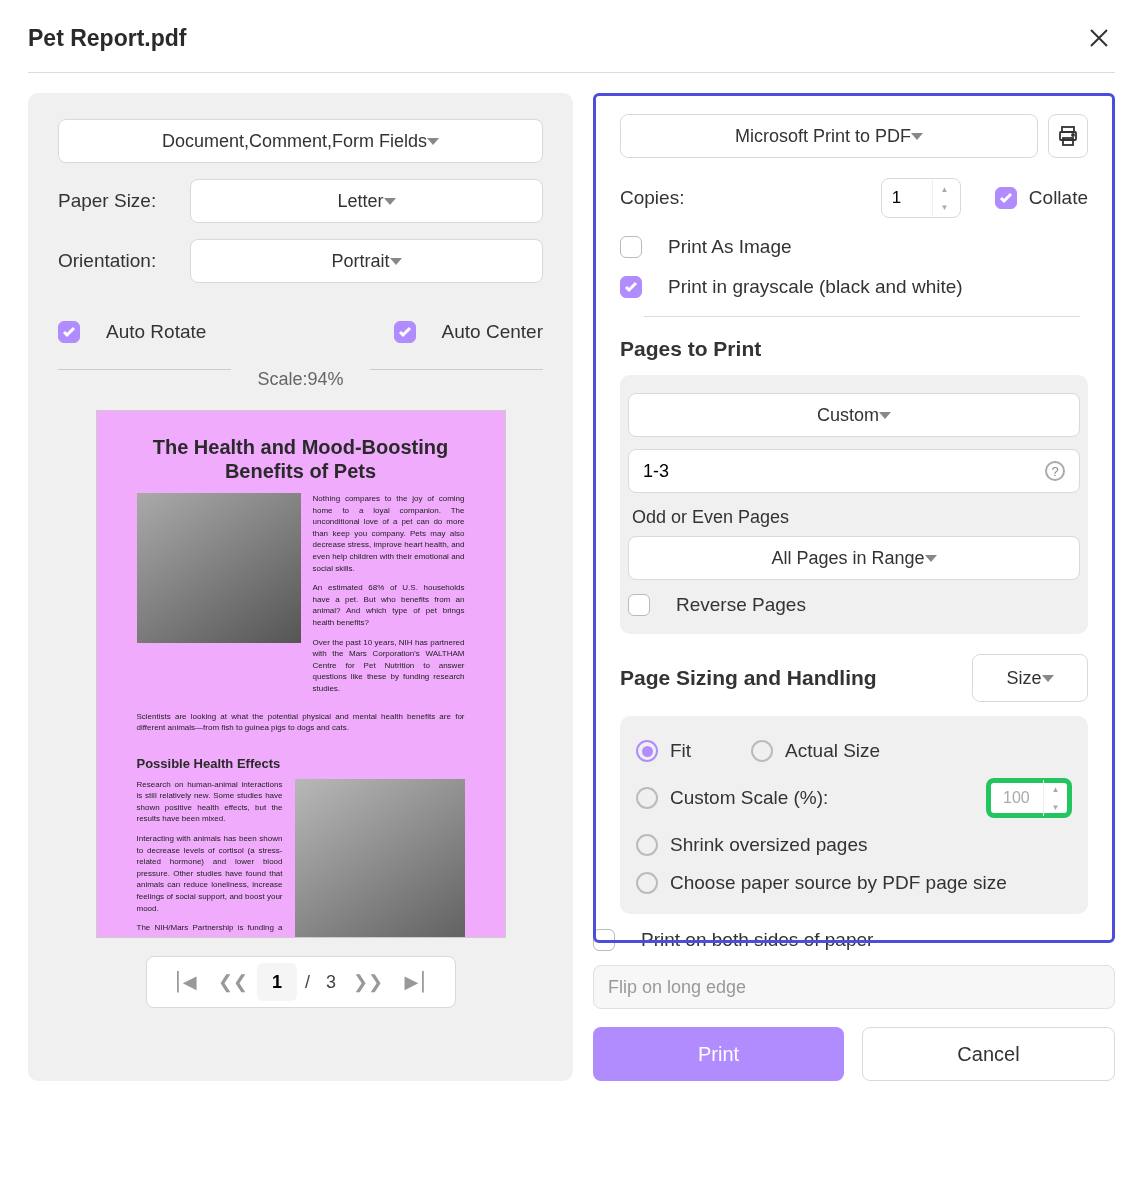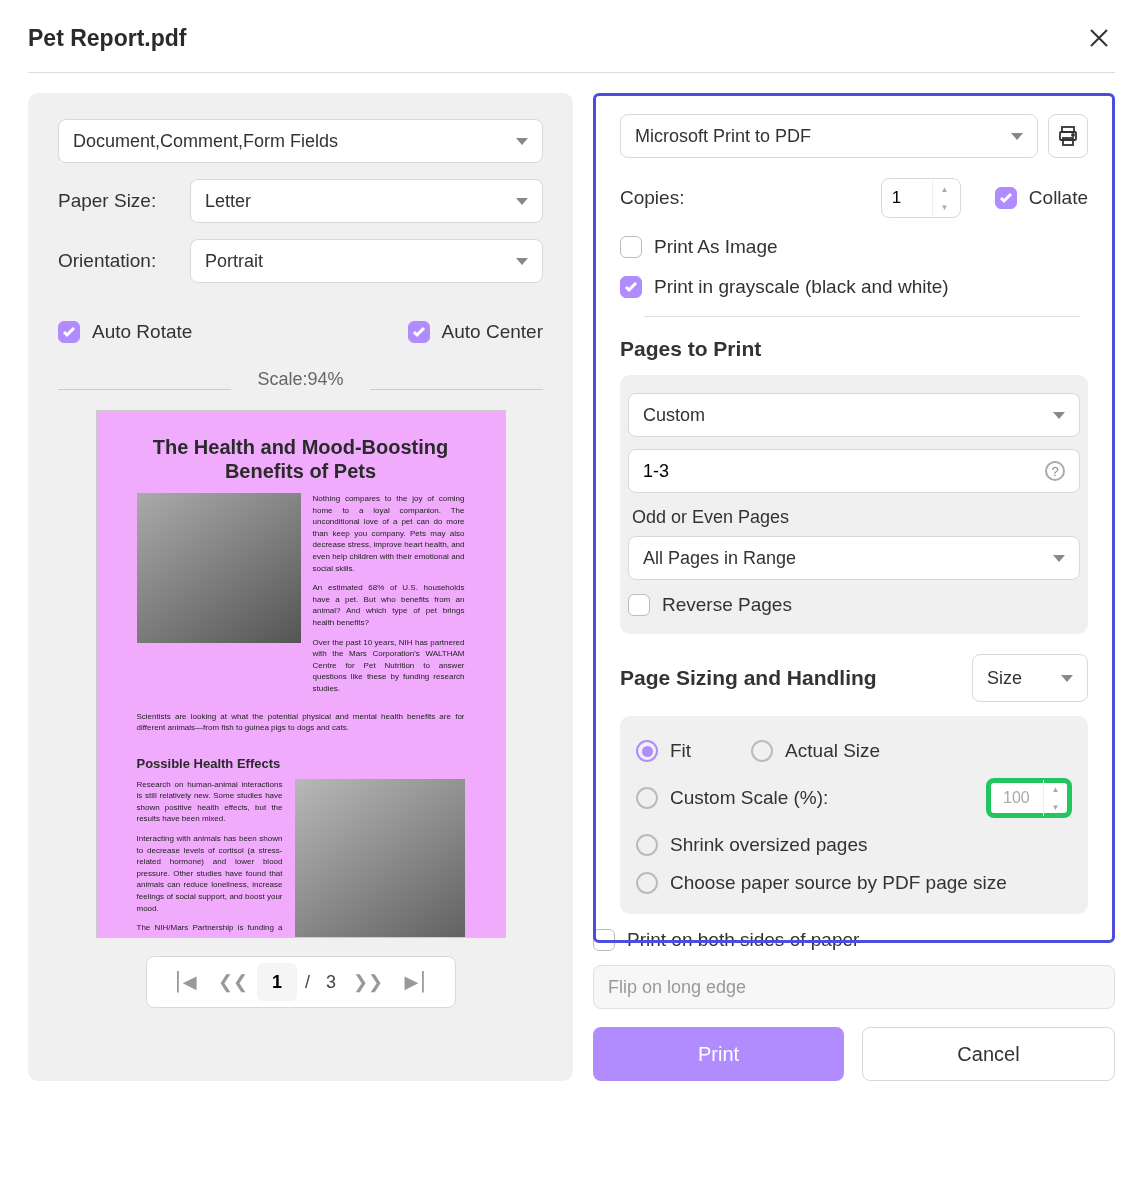--- a/index.html
+++ b/index.html
@@ -5,30 +5,30 @@
 * { box-sizing: border-box; margin: 0; padding: 0; }
 body { font-family: -apple-system, "Segoe UI", Arial, sans-serif; background: #fff; color: #2a2a2a; width: 1143px; }
 .dialog-header { display: flex; justify-content: space-between; align-items: center; padding: 22px 28px 18px 28px; }
 .dialog-header h1 { font-size: 23px; font-weight: 700; color: #2a2a2a; }
 .close-x { cursor: pointer; width: 32px; height: 32px; display: flex; align-items: center; justify-content: center; }
 .close-x svg { stroke: #333; stroke-width: 2; fill: none; }
 .hr-top { border: none; border-top: 1px solid #ddd; margin: 0 28px; }
 .body-wrap { display: flex; padding: 20px 28px 36px 28px; gap: 20px; }
 .left-panel { flex: 0 0 545px; background: #f0f0f0; border-radius: 10px; padding: 26px 30px 28px 30px; }
 .right-panel { flex: 1; position: relative; }
-.select { display: flex; align-items: center; justify-content: space-between; background: #fff; border: 1px solid #d9d9d9; border-radius: 8px; height: 44px; padding: 0 14px; font-size: 18px; cursor: pointer; color: #333; }
+.select { display: flex; align-items: center; justify-content: center; background: #fff; border: 1px solid #d9d9d9; border-radius: 8px; height: 44px; padding: 0 14px; font-size: 18px; cursor: pointer; color: #333; }
 .select .caret { width: 0; height: 0; border-left: 6px solid transparent; border-right: 6px solid transparent; border-top: 7px solid #888; }
 .row { display: flex; align-items: center; margin-top: 16px; gap: 12px; }
 .label-text { font-size: 19px; color: #333; min-width: 120px; }
-.check-row { display: flex; align-items: center; gap: 12px; margin-top: 18px; }
+.check-row { display: flex; align-items: center; gap: 26px; margin-top: 18px; }
 .cbx { width: 22px; height: 22px; border-radius: 6px; border: 1.5px solid #bbb; background: #fff; display: flex; align-items: center; justify-content: center; cursor: pointer; flex-shrink: 0; }
 .cbx.checked { background: #b18cff; border-color: #b18cff; }
 .cbx.checked svg { stroke: #fff; stroke-width: 3; fill: none; }
 .check-label { font-size: 19px; color: #333; }
-.scale-divider { display: flex; align-items: flex-end; gap: 26px; margin-top: 26px; }
+.scale-divider { display: flex; align-items: flex-start; gap: 26px; margin-top: 26px; }
 .scale-divider .line { flex: 1; height: 1px; background: #ccc; }
 .scale-divider .txt { font-size: 18px; color: #666; }
 .preview-page { width: 410px; height: 528px; background: #f0abfc; border: 1px solid #ccc; margin: 20px auto 0; position: relative; padding: 24px 40px; overflow: hidden; }
 .preview-page h2 { text-align: center; font-size: 20px; font-weight: 700; margin-bottom: 10px; line-height: 1.2; }
 .prev-row1 { display: flex; gap: 12px; margin-top: 6px; }
 .prev-img { background: #999; flex-shrink: 0; }
 .prev-cat { width: 164px; height: 150px; background: linear-gradient(145deg,#aaa,#555); position: relative; }
 .prev-text { font-size: 8px; line-height: 1.45; color: #222; text-align: justify; }
 .prev-text p { margin-bottom: 8px; }
 .prev-h3 { font-size: 13px; font-weight: 700; margin: 22px 0 6px; }

